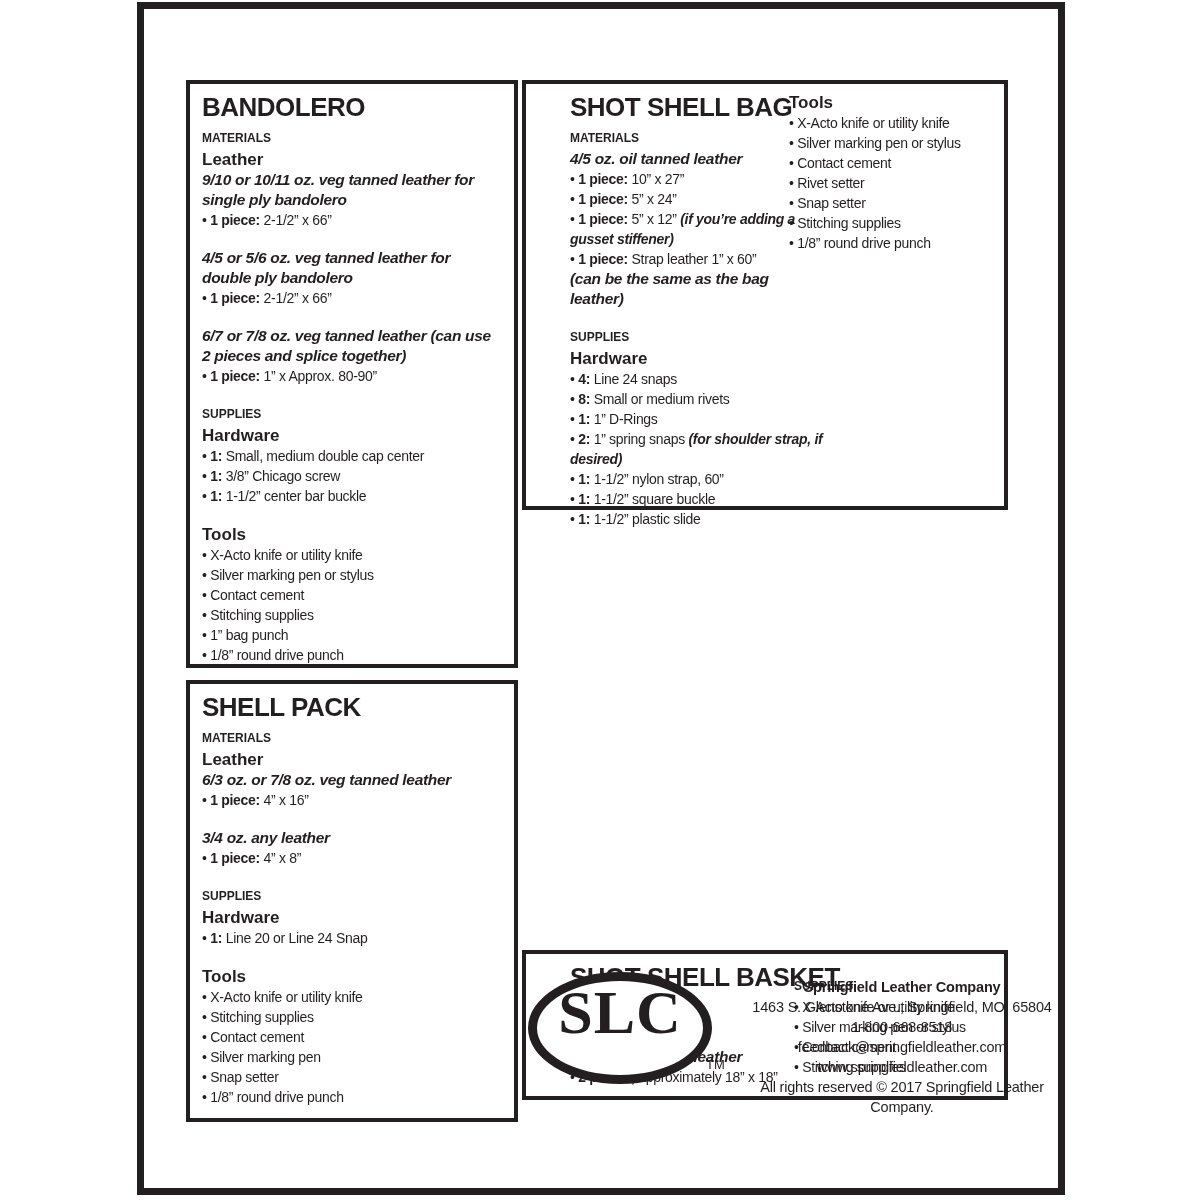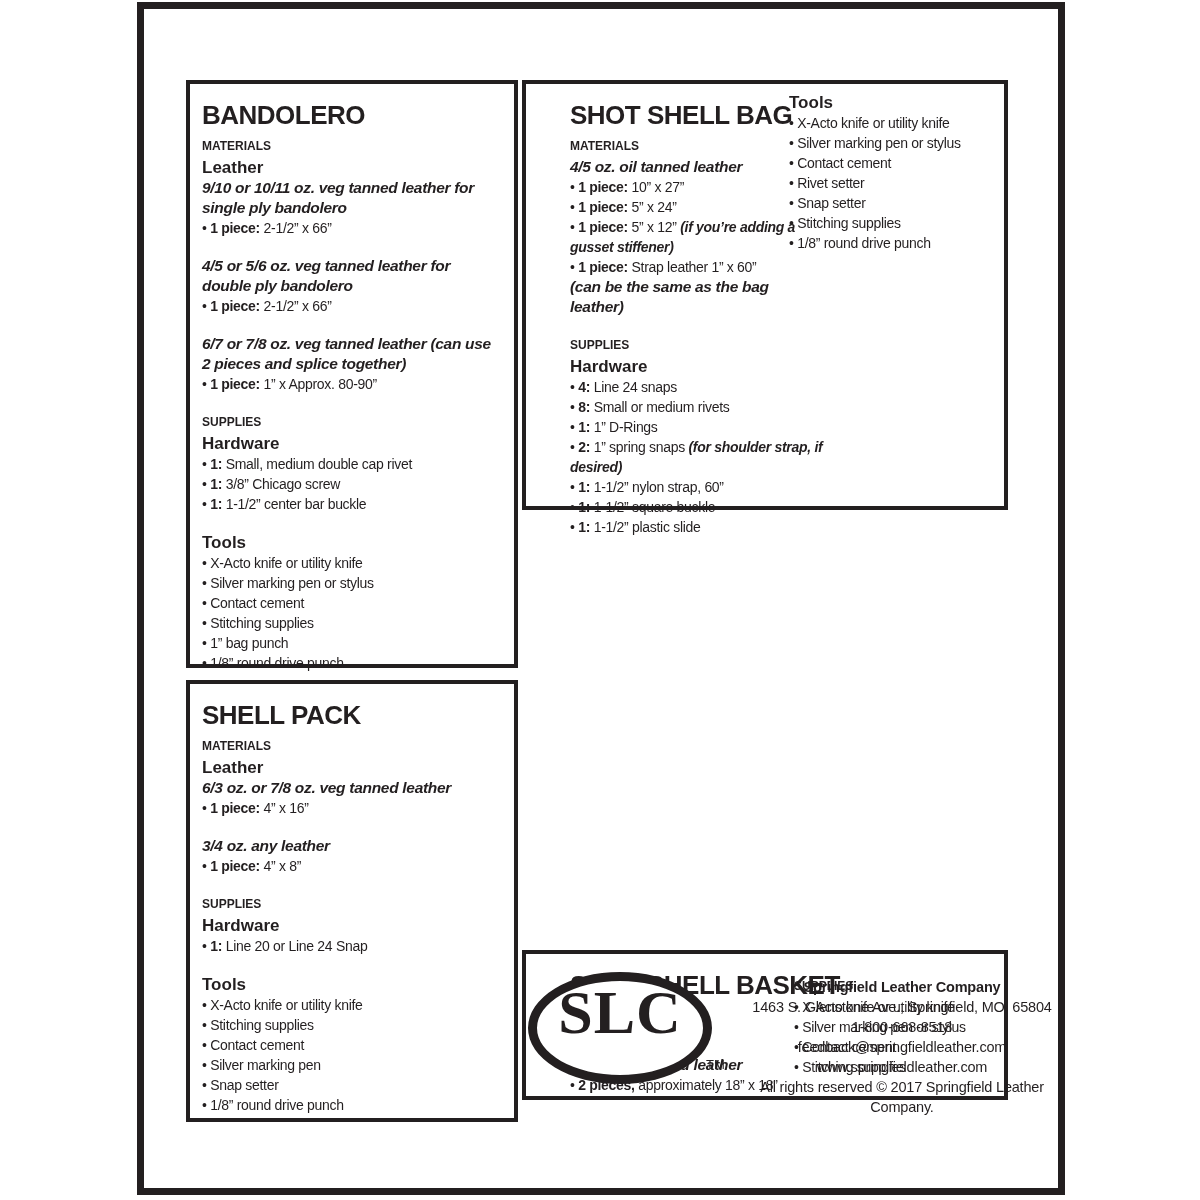--- a/index.html
+++ b/index.html
@@ -4,21 +4,21 @@
 <style>
   html,body{margin:0;padding:0;background:#ffffff;}
   body{width:1200px;height:1200px;font-family:"Liberation Sans","DejaVu Sans",sans-serif;color:#231f20;}
   .page{position:relative;width:1200px;height:1200px;background:#fff;overflow:hidden;}
   .frame{position:absolute;left:137px;top:2px;width:928px;height:1193px;border:7px solid #231f20;box-sizing:border-box;background:#fff;}
   .panel{position:absolute;border:4px solid #231f20;box-sizing:border-box;background:#fff;padding:8px 12px;}
   #panel-bandolero{left:186px;top:80px;width:332px;height:588px;}
   #panel-bag{left:522px;top:80px;width:486px;height:430px;}
   #panel-basket{left:522px;top:520px;width:486px;height:150px;}
   #panel-shellpack{left:186px;top:680px;width:332px;height:442px;}
-  .title{font-size:26px;line-height:30px;font-weight:700;letter-spacing:-0.5px;margin:8px 0 6px 0;}
+  .title{font-size:26px;line-height:30px;font-weight:700;letter-spacing:-0.5px;margin:0 0 6px 0;}
   #panel-basket .title{margin-bottom:13px;}
   .h2{font-size:12px;line-height:21px;font-weight:700;margin:0;}
   .h3{font-size:17px;line-height:21px;font-weight:700;margin:0;}
   .desc{font-size:15.5px;line-height:20px;font-weight:700;font-style:italic;letter-spacing:-0.3px;}
   .li{font-size:14px;line-height:20px;letter-spacing:-0.3px;}
   .li::before{content:"• ";}
   .cont{font-size:15.5px;line-height:20px;letter-spacing:-0.3px;font-weight:700;font-style:italic;}
   .b{font-weight:700;}
   .bi{font-weight:700;font-style:italic;}
   .sp{height:18px;}
@@ -49,21 +49,21 @@
     <div class="li"><span class="b">1 piece:</span> <span>2-1/2” x 66”</span></div>
     <div class="sp"></div>
     <div class="desc">4/5 or 5/6 oz. veg tanned leather for double ply bandolero</div>
     <div class="li"><span class="b">1 piece:</span> <span>2-1/2” x 66”</span></div>
     <div class="sp"></div>
     <div class="desc">6/7 or 7/8 oz. veg tanned leather (can use 2 pieces and splice together)</div>
     <div class="li"><span class="b">1 piece:</span> <span>1” x Approx. 80-90”</span></div>
     <div class="sp"></div>
     <div class="h2">SUPPLIES</div>
     <div class="h3">Hardware</div>
-    <div class="li"><span class="b">1:</span> <span>Small, medium double cap rivet</span></div>
+    <div class="li"><span class="b">1:</span> <span>Small, medium double cap center</span></div>
     <div class="li"><span class="b">1:</span> <span>3/8” Chicago screw</span></div>
     <div class="li"><span class="b">1:</span> <span>1-1/2” center bar buckle</span></div>
     <div class="sp"></div>
     <div class="h3">Tools</div>
     <div class="li">X-Acto knife or utility knife</div>
     <div class="li">Silver marking pen or stylus</div>
     <div class="li">Contact cement</div>
     <div class="li">Stitching supplies</div>
     <div class="li">1” bag punch</div>
     <div class="li">1/8” round drive punch</div>

